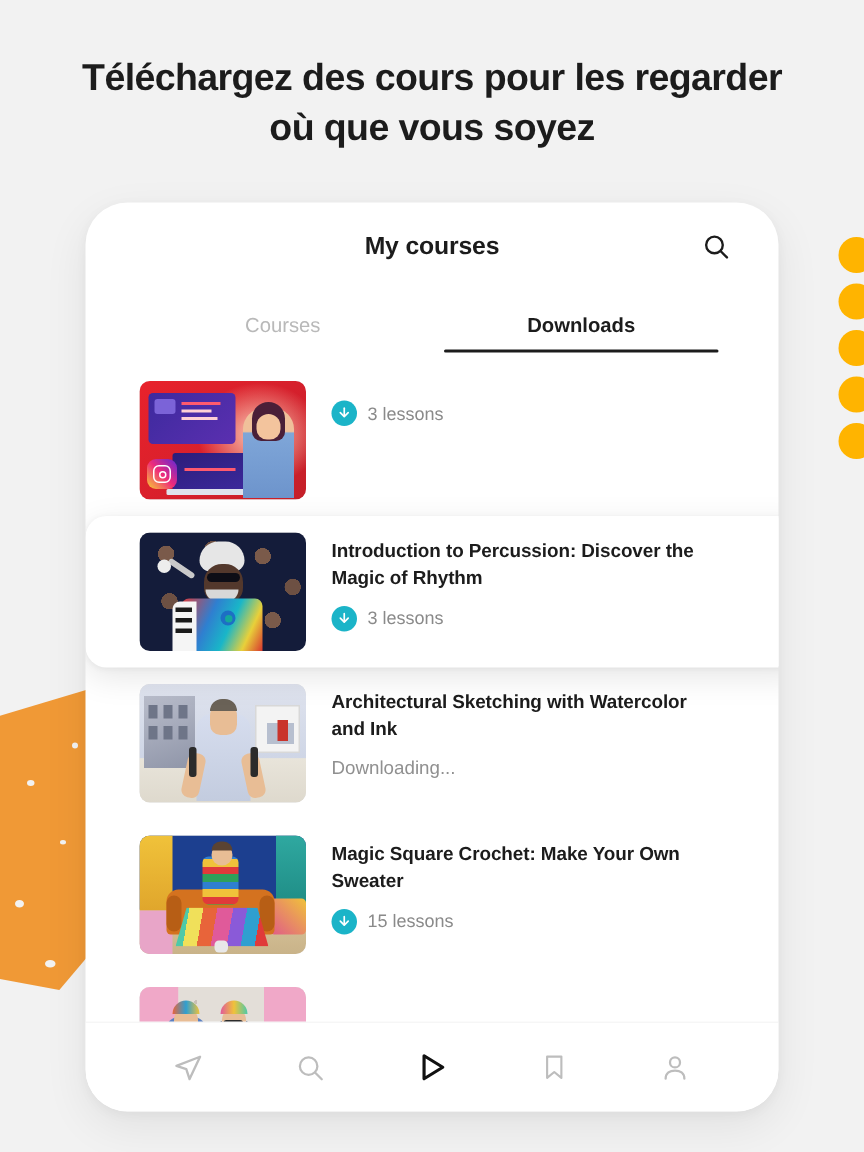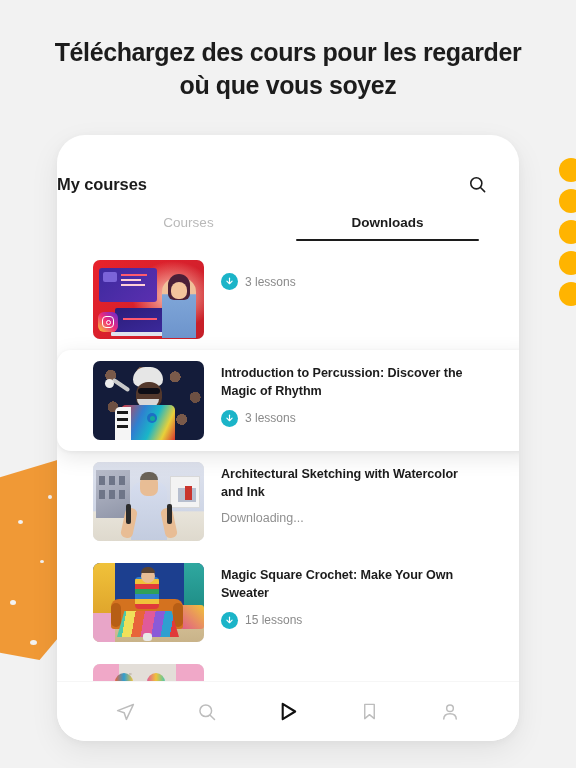--- a/index.html
+++ b/index.html
@@ -85,21 +85,21 @@
     border-radius: 28px;
     overflow: hidden;
   }
 
   
   .app-header {
     position: relative;
     height: 58px;
     display: flex;
     align-items: center;
-    margin-top: 20px;
+    justify-content: center;
   }
   .app-title {
     font-size: 16.5px;
     font-weight: bold;
     color: #1c1c1c;
     letter-spacing: -0.1px;
   }
   .search-btn {
     position: absolute;
     right: 30px;
@@ -109,21 +109,21 @@
     height: 24px;
     display: flex;
     align-items: center;
     justify-content: center;
   }
 
   
   .tabs {
     display: flex;
     padding: 0 32px;
-    margin-top: 2px;
+    margin-top: 16px;
   }
   .tab {
     flex: 1;
     text-align: center;
     padding-bottom: 11px;
     font-size: 13.5px;
     position: relative;
   }
   .tab.inactive { color: #b9b9b9; }
   .tab.active { color: #1c1c1c; font-weight: bold; }

